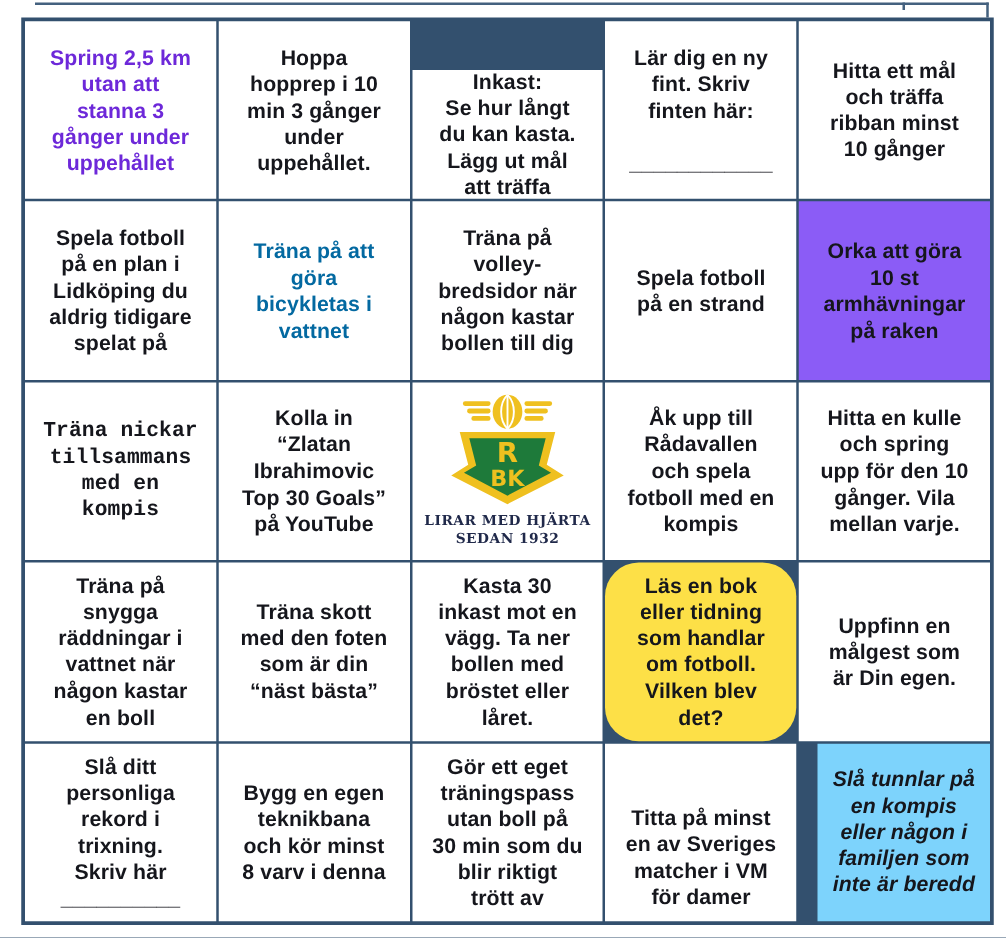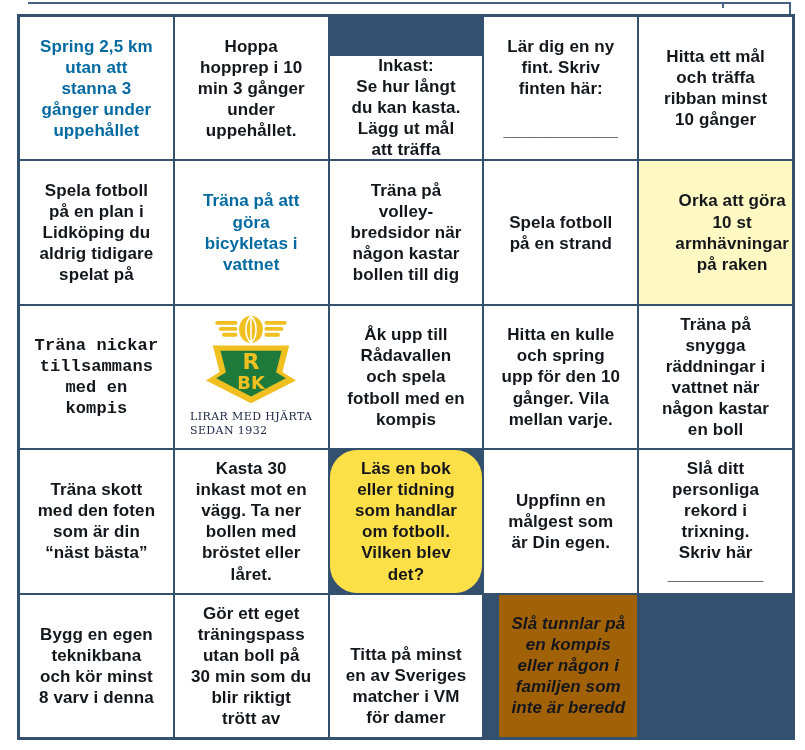--- a/index.html
+++ b/index.html
@@ -25,35 +25,35 @@
   }
   .cell-text{
     white-space:pre-line;text-align:center;font-weight:700;
     font-size:17px;line-height:1.24;color:#15161c;letter-spacing:0.1px;
   }
   .cell.italic .cell-text{font-style:italic;}
 
   .logo-wrap{display:flex;flex-direction:column;align-items:center;justify-content:center;}
   .logo-svg{width:102px;height:90px;display:block;}
   .logo-tagline{
-    margin-top:5px;text-align:left;color:#20294a;font-weight:400;
+    margin-top:5px;text-align:center;color:#20294a;font-weight:700;
     font-family:"DejaVu Serif","Liberation Serif",serif;
     font-size:11px;line-height:1.35;letter-spacing:0.4px;
   }
 </style>
 </head>
 <body>
 
 <div class="top-remnant" id="remnant-h"></div>
 <div class="top-remnant" id="remnant-v1"></div>
 <div class="top-remnant" id="remnant-v2"></div>
 
 <div class="bingo-grid" style="background: rgb(51, 80, 110);">
     <div class="cell" style="background: rgb(255, 255, 255);">
-      <div class="cell-text" style="color: #0369a1;">Spring 2,5 km
+      <div class="cell-text" style="color: #6d28d9;">Spring 2,5 km
 utan att
 stanna 3
 gånger under
 uppehållet</div>
     </div>
     <div class="cell" style="background: rgb(255, 255, 255);">
       <div class="cell-text" style="color: rgb(21, 22, 28);">Hoppa
 hopprep i 10
 min 3 gånger
 under
@@ -96,31 +96,38 @@
       <div class="cell-text" style="color: rgb(21, 22, 28);">Träna på
 volley-
 bredsidor när
 någon kastar
 bollen till dig</div>
     </div>
     <div class="cell" style="background: rgb(255, 255, 255);">
       <div class="cell-text" style="color: rgb(21, 22, 28);">Spela fotboll
 på en strand</div>
     </div>
-    <div class="cell" style="background: #fef9c3; align-items: flex-end;">
+    <div class="cell" style="background: #8b5cf6;">
       <div class="cell-text" style="color: rgb(21, 22, 28);">Orka att göra
 10 st
 armhävningar
 på raken</div>
     </div>
     <div class="cell" style="background: rgb(255, 255, 255); font-family: Liberation Mono, monospace;">
       <div class="cell-text" style="color: rgb(21, 22, 28);">Träna nickar
 tillsammans
 med en
 kompis</div>
+    </div>
+    <div class="cell" style="background: rgb(255, 255, 255);">
+      <div class="cell-text" style="color: rgb(21, 22, 28);">Kolla in
+“Zlatan
+Ibrahimovic
+Top 30 Goals”
+på YouTube</div>
     </div>
     <div class="cell" style="background: rgb(255, 255, 255);">
   <div class="logo-wrap">
     <svg class="logo-svg" viewBox="0 0 120 106">
 
       <g fill="#efc01f">
         <rect x="18" y="7" width="26" height="4.5" rx="2"></rect>
         <rect x="22" y="14" width="22" height="4.5" rx="2"></rect>
         <rect x="26" y="21" width="18" height="4.5" rx="2"></rect>
         <rect x="76" y="7" width="26" height="4.5" rx="2"></rect>
@@ -216,20 +223,20 @@
 30 min som du
 blir riktigt
 trött av</div>
     </div>
     <div class="cell" style="background: rgb(255, 255, 255);">
       <div class="cell-text" style="color: rgb(21, 22, 28); margin-top: 40px;">Titta på minst
 en av Sveriges
 matcher i VM
 för damer</div>
     </div>
-    <div class="cell italic" style="background: #a16207; margin-left: 15px;">
+    <div class="cell italic" style="background: #7dd3fc; margin-left: 15px;">
       <div class="cell-text" style="color: rgb(21, 22, 28);">Slå tunnlar på
 en kompis
 eller någon i
 familjen som
 inte är beredd</div>
     </div>
   </div>
 
 </body></html>

